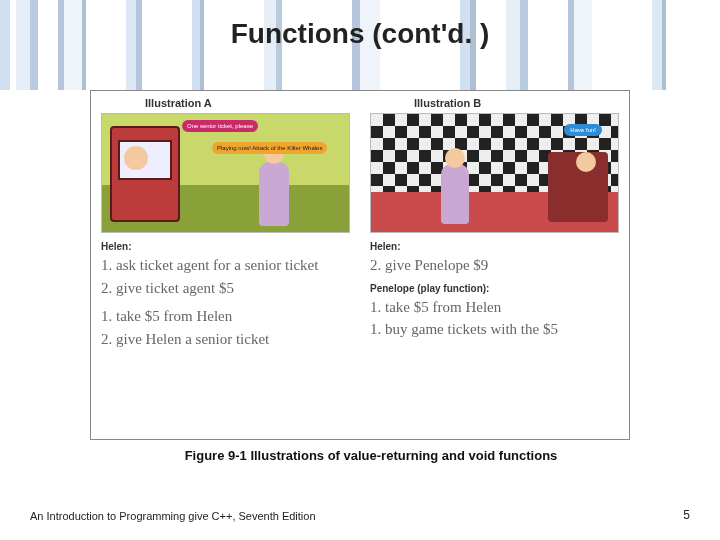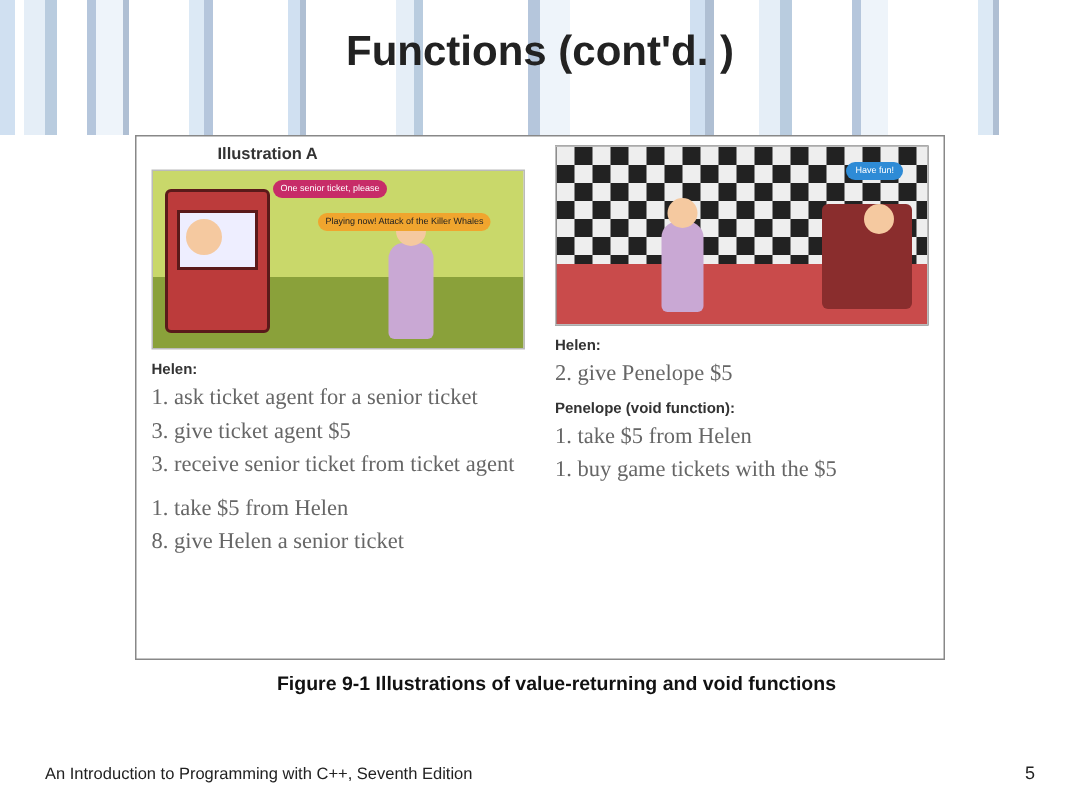--- a/index.html
+++ b/index.html
@@ -214,45 +214,45 @@
       <div class="booth"></div>
       <div class="window"></div>
       <div class="agent"></div>
       <div class="helen"></div>
       <div class="bub1">One senior ticket, please</div>
       <div class="bub2">Playing now! Attack of the Killer Whales</div>
     </div>
     <div class="list-block">
       <div class="list-head">Helen:</div>
       <div class="hand">1. ask ticket agent for a senior ticket</div>
-      <div class="hand">3. give ticket agent $5</div>
-      <div class="hand">3. receive senior ticket from ticket agent</div>
+      <div class="hand">2. give ticket agent $5</div>
     </div>
     <div class="list-block">
       <div class="hand">1. take $5 from Helen</div>
-      <div class="hand">8. give Helen a senior ticket</div>
+      <div class="hand">2. give Helen a senior ticket</div>
     </div>
   </div>
 
   <div class="panel">
+    <div class="panel-title">Illustration B</div>
     <div class="scene scene-b">
       <div class="floor"></div>
       <div class="counter"></div>
       <div class="pen"></div>
       <div class="helen2"></div>
       <div class="bub3">Have fun!</div>
     </div>
     <div class="list-block">
       <div class="list-head">Helen:</div>
-      <div class="hand">2. give Penelope $5</div>
-    </div>
-    <div class="list-block">
-      <div class="list-head">Penelope (void function):</div>
+      <div class="hand">2. give Penelope $9</div>
+    </div>
+    <div class="list-block">
+      <div class="list-head">Penelope (play function):</div>
       <div class="hand">1. take $5 from Helen</div>
       <div class="hand">1. buy game tickets with the $5</div>
     </div>
   </div>
 
 </div>
 
 <div class="caption">Figure 9-1 Illustrations of value-returning and void functions</div>
-<div class="footer-left">An Introduction to Programming with C++, Seventh Edition</div>
+<div class="footer-left">An Introduction to Programming give C++, Seventh Edition</div>
 <div class="footer-right">5</div>
 
 </body></html>

